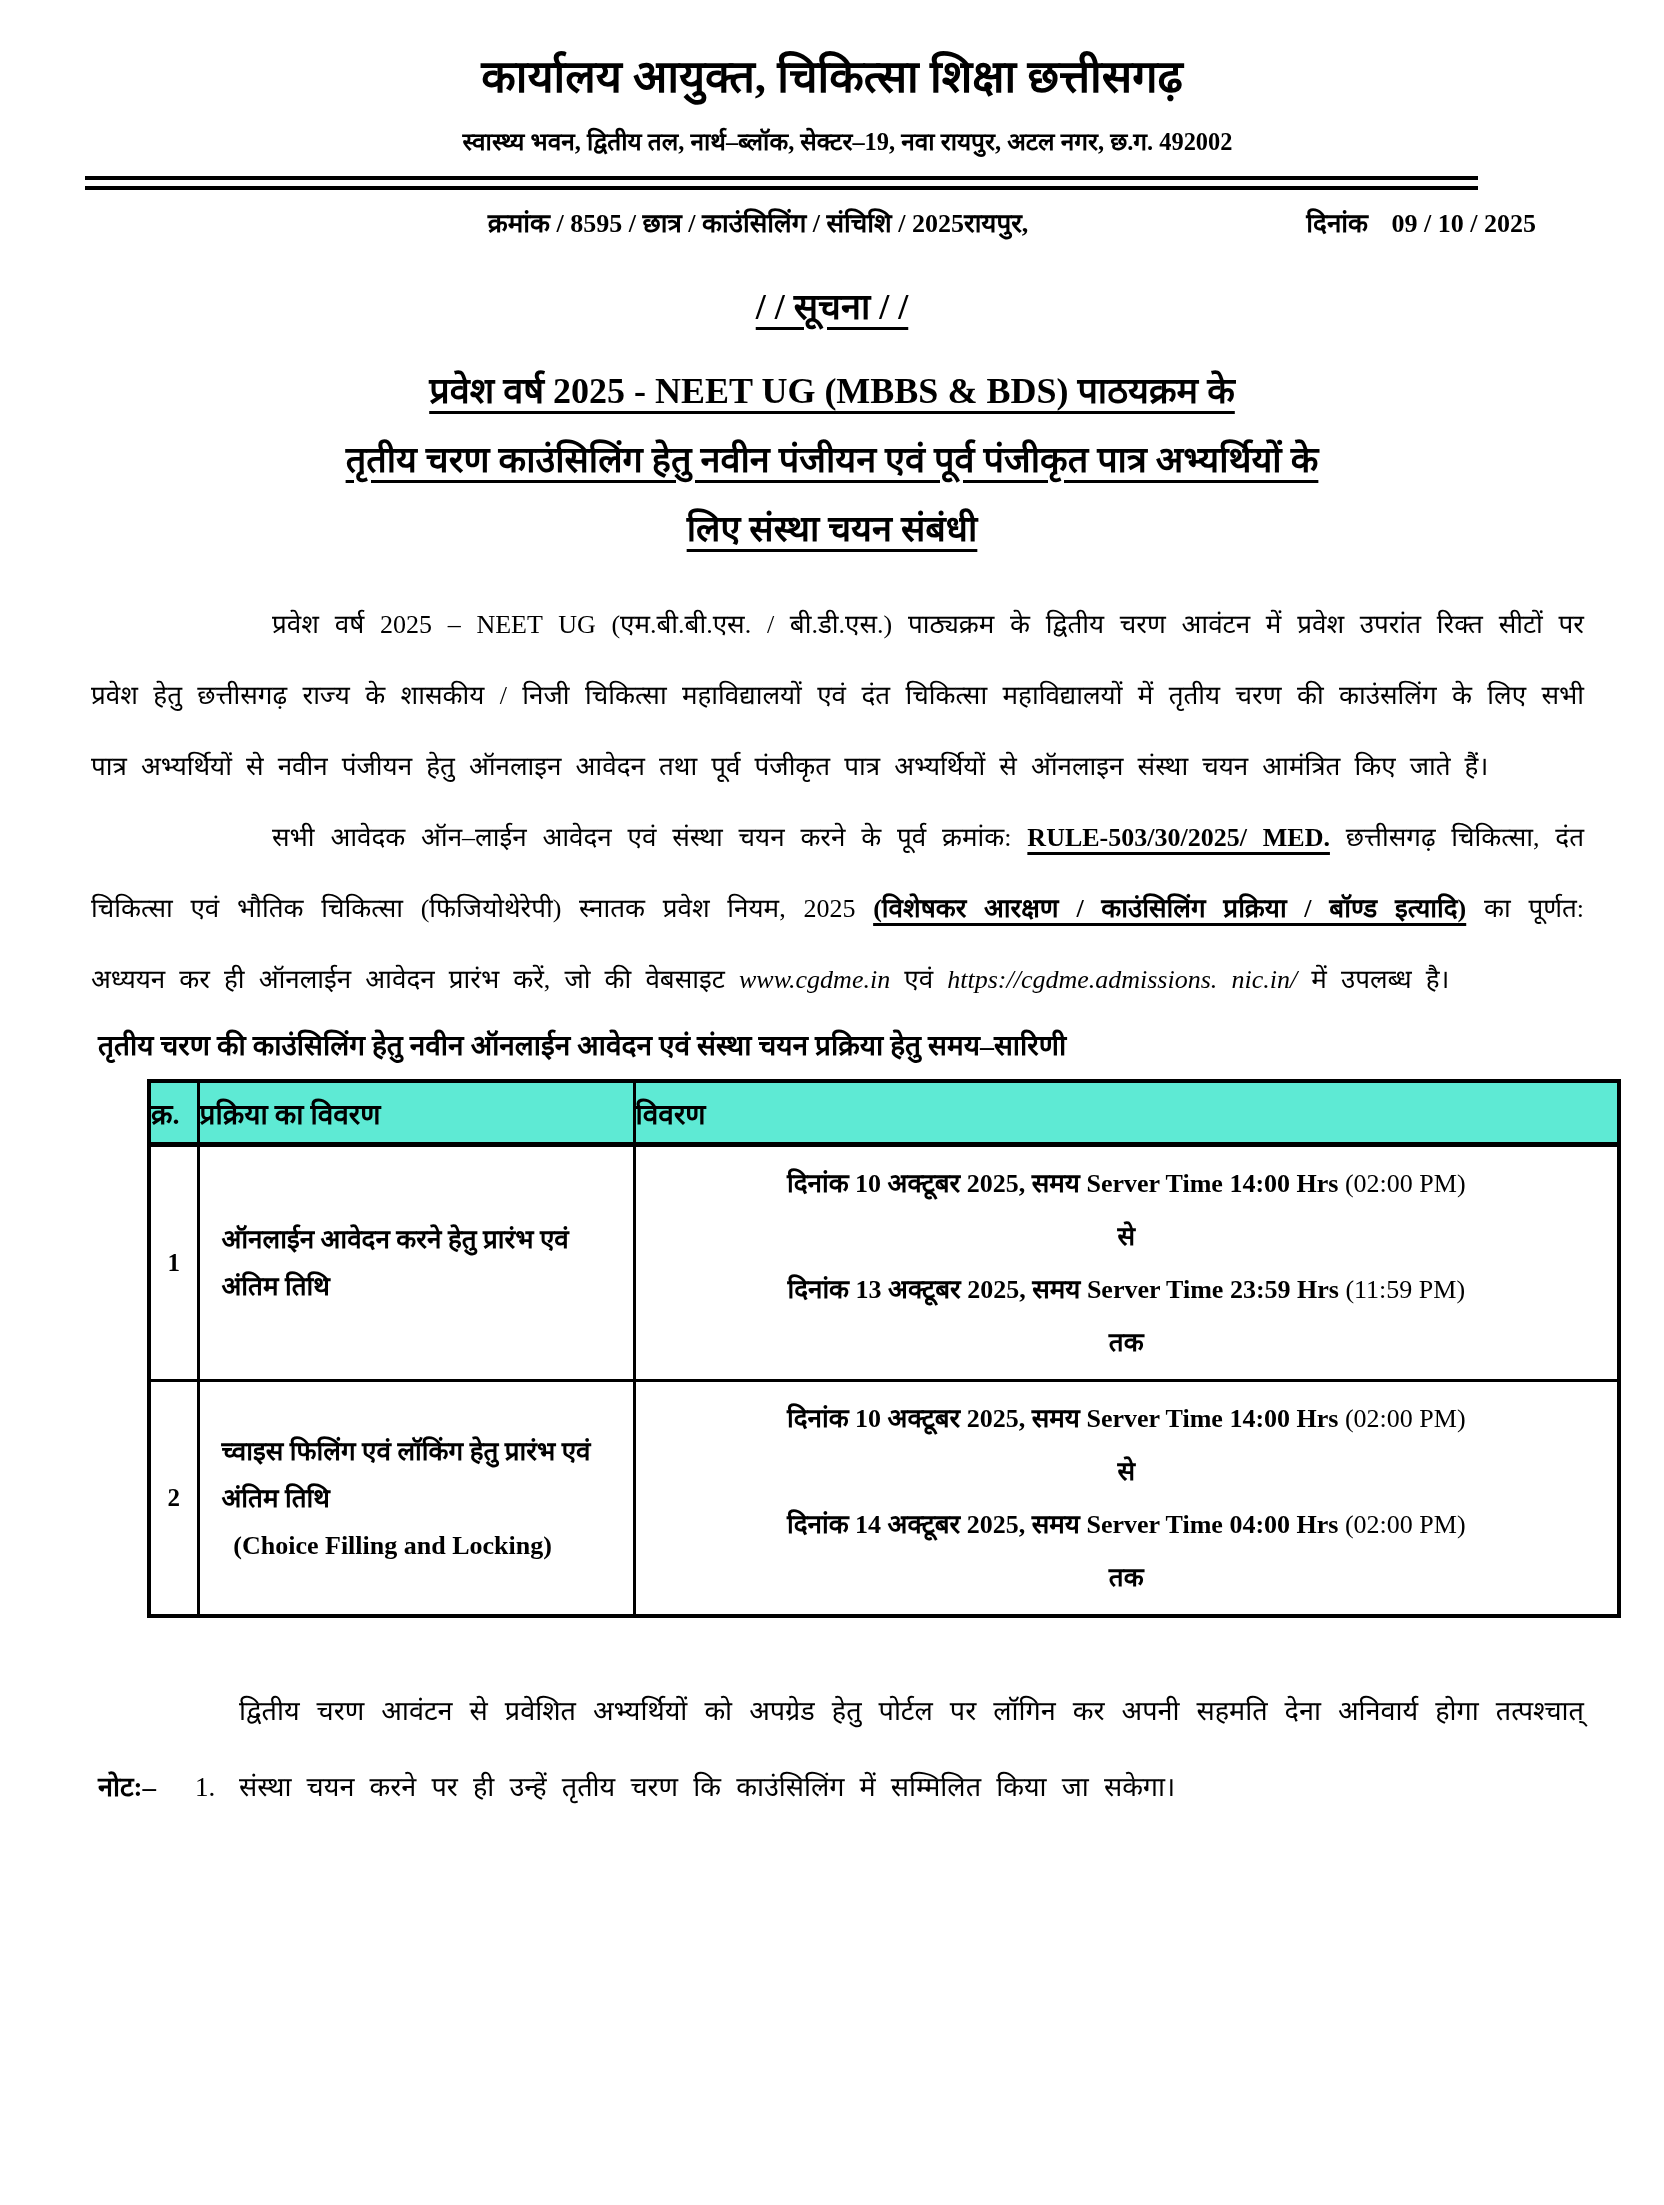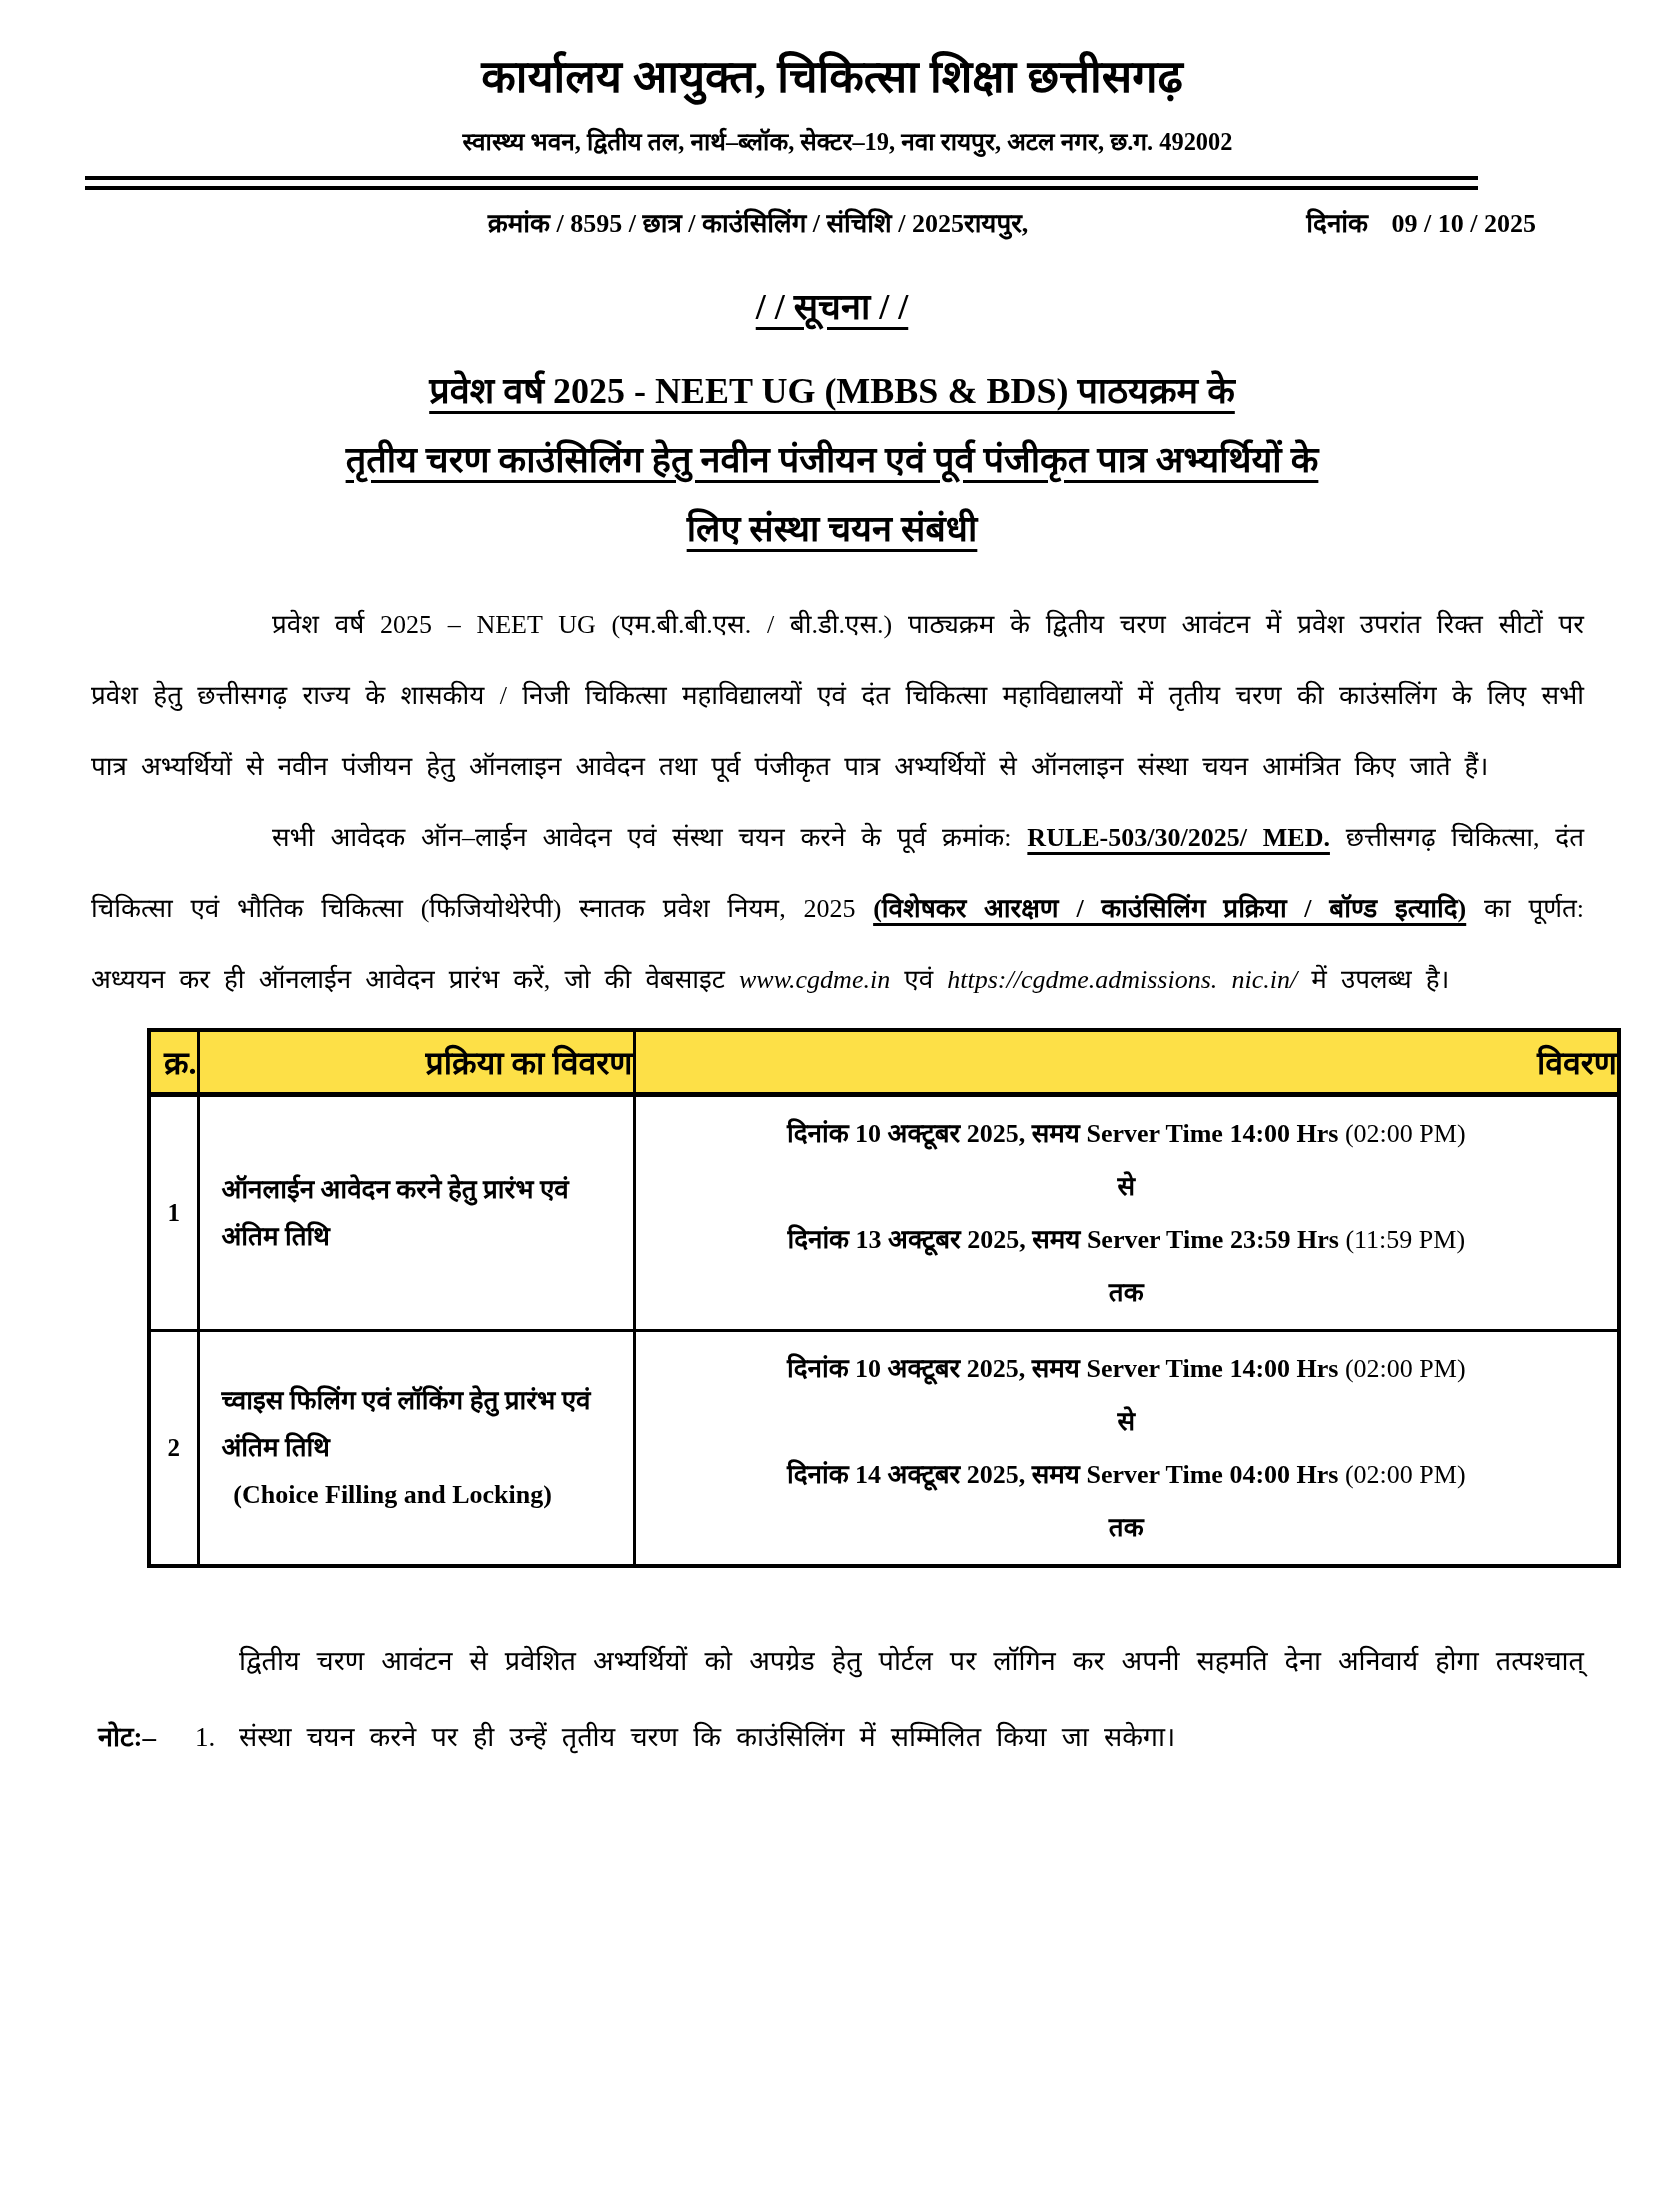--- a/index.html
+++ b/index.html
@@ -42,22 +42,22 @@
   .bu { font-weight:bold; text-decoration:underline; text-decoration-thickness:2.5px; text-underline-offset:5.9px; }
   .it { font-style:italic; }
   
   .schedule-heading { margin:11.8px 66px 0 84px; font-size:28px; font-weight:bold; line-height:39px; }
   table.schedule {
     margin:13.5px 0 0 133px; width:1469px; table-layout:fixed;
     border-collapse:collapse; border:4.2px solid #000;
   }
   table.schedule th, table.schedule td { border:3.4px solid #000; }
   table.schedule thead th {
-    background:#fde047; font-size:32px; font-weight:bold; height:64px;
-    text-align:right; vertical-align:middle;
+    background:#5eead4; font-size:28px; font-weight:bold; height:64px;
+    text-align:left; vertical-align:middle;
   }
   table.schedule thead { border-bottom:5px solid #000; }
   td.sn { text-align:center; vertical-align:middle; font-size:25px; font-weight:bold; }
   td.process {
     vertical-align:middle; font-size:26px; font-weight:bold;
     line-height:47px; padding:8.4px 15px 8.4px 22px;
   }
   td.process .en { font-weight:bold; padding-left:11.8px; }
   td.details { vertical-align:middle; text-align:center; padding:10px 6.7px; }
   .d-line { font-size:26px; font-weight:bold; line-height:54px; }
@@ -98,20 +98,21 @@
   <div class="subject">
     <div><span class="u">प्रवेश वर्ष 2025 - NEET UG (MBBS &amp; BDS) पाठयक्रम के</span></div>
     <div><span class="u">तृतीय चरण काउंसिलिंग हेतु नवीन पंजीयन एवं पूर्व पंजीकृत पात्र अभ्यर्थियों के</span></div>
     <div><span class="u">लिए संस्था चयन संबंधी</span></div>
   </div>
 
   <div class="para first"><span class="indent"></span><span>प्रवेश वर्ष 2025 – NEET UG (एम.बी.बी.एस. / बी.डी.एस.) पाठ्यक्रम के द्वितीय चरण आवंटन में प्रवेश उपरांत रिक्त सीटों पर प्रवेश हेतु छत्तीसगढ़ राज्य के शासकीय / निजी चिकित्सा महाविद्यालयों एवं दंत चिकित्सा महाविद्यालयों में तृतीय चरण की काउंसलिंग के लिए सभी पात्र अभ्यर्थियों से नवीन पंजीयन हेतु ऑनलाइन आवेदन तथा पूर्व पंजीकृत पात्र अभ्यर्थियों से ऑनलाइन संस्था चयन आमंत्रित किए जाते हैं।</span></div>
 
   <div class="para"><span class="indent"></span><span>सभी आवेदक ऑन–लाईन आवेदन एवं संस्था चयन करने के पूर्व क्रमांक: </span><span class="bu">RULE-503/30/2025/ MED.</span><span> छत्तीसगढ़ चिकित्सा, दंत चिकित्सा एवं भौतिक चिकित्सा (फिजियोथेरेपी) स्नातक प्रवेश नियम, 2025 </span><span class="bu">(विशेषकर आरक्षण / काउंसिलिंग प्रक्रिया / बॉण्ड इत्यादि)</span><span> का पूर्णत: अध्ययन कर ही ऑनलाईन आवेदन प्रारंभ करें, जो की वेबसाइट </span><span class="it">www.cgdme.in</span><span> एवं </span><span class="it">https://cgdme.admissions. nic.in/</span><span> में उपलब्ध है।</span></div>
 
+  <div class="schedule-heading">तृतीय चरण की काउंसिलिंग हेतु नवीन ऑनलाईन आवेदन एवं संस्था चयन प्रक्रिया हेतु समय–सारिणी</div>
 
   <table class="schedule">
     <colgroup>
         <col style="width:49px">
         <col style="width:436px">
         <col style="width:985px">
       </colgroup>
     <thead>
       <tr>
         <th>क्र.</th>

